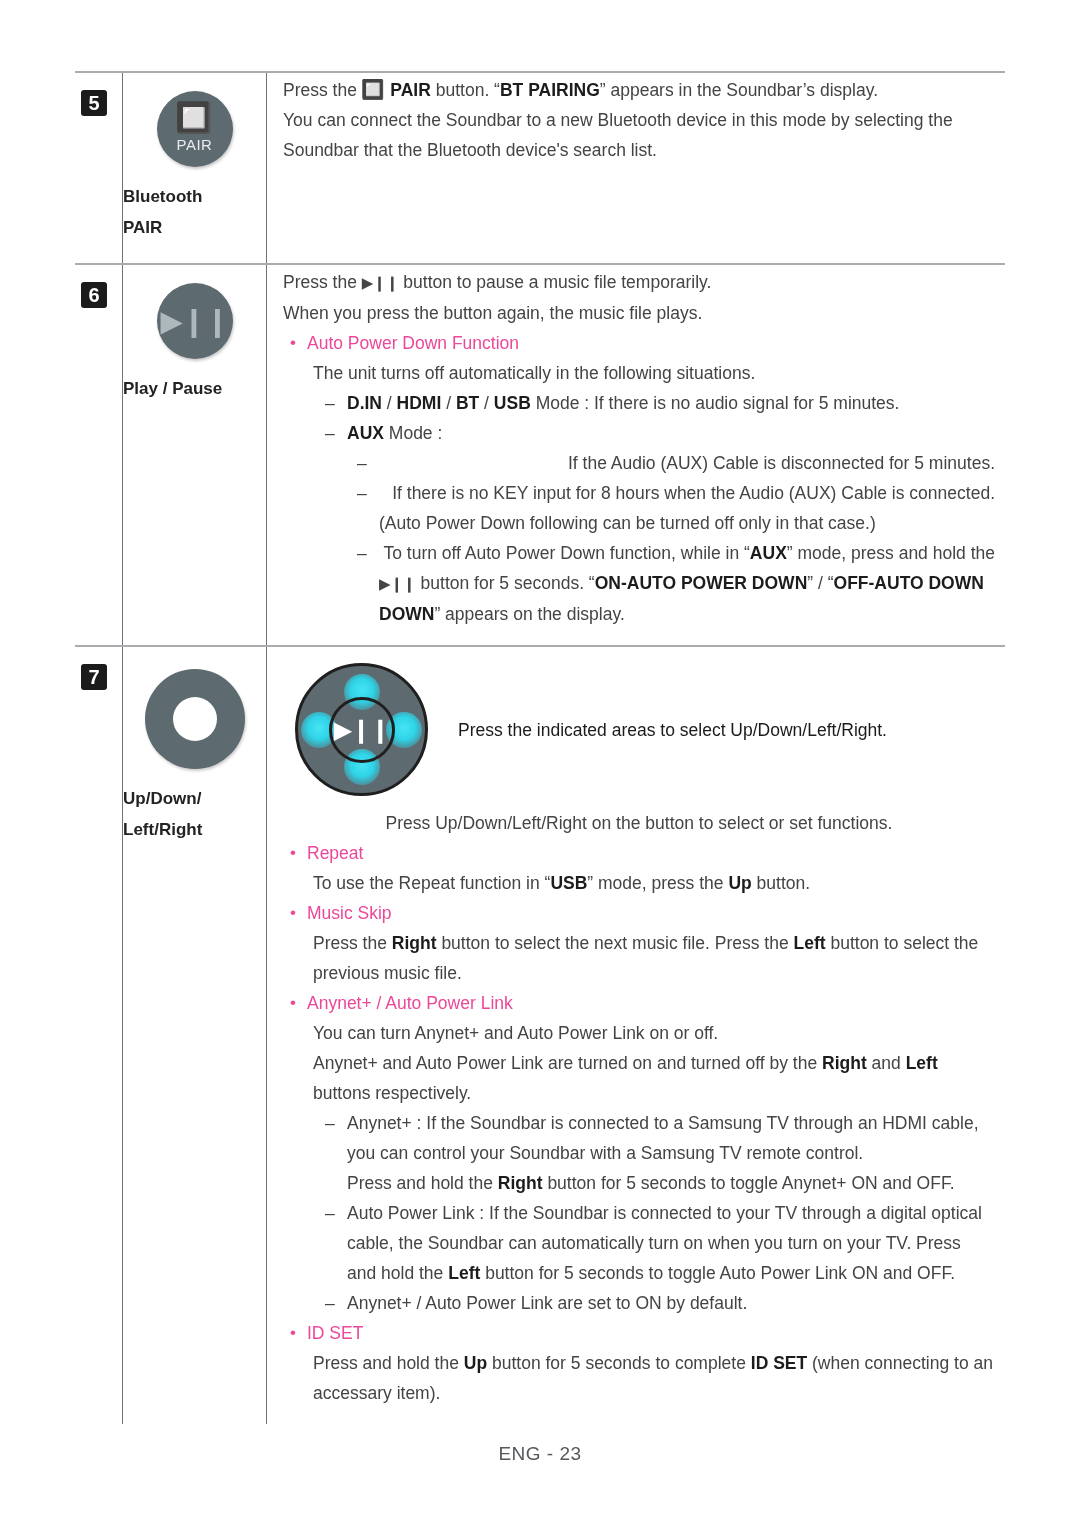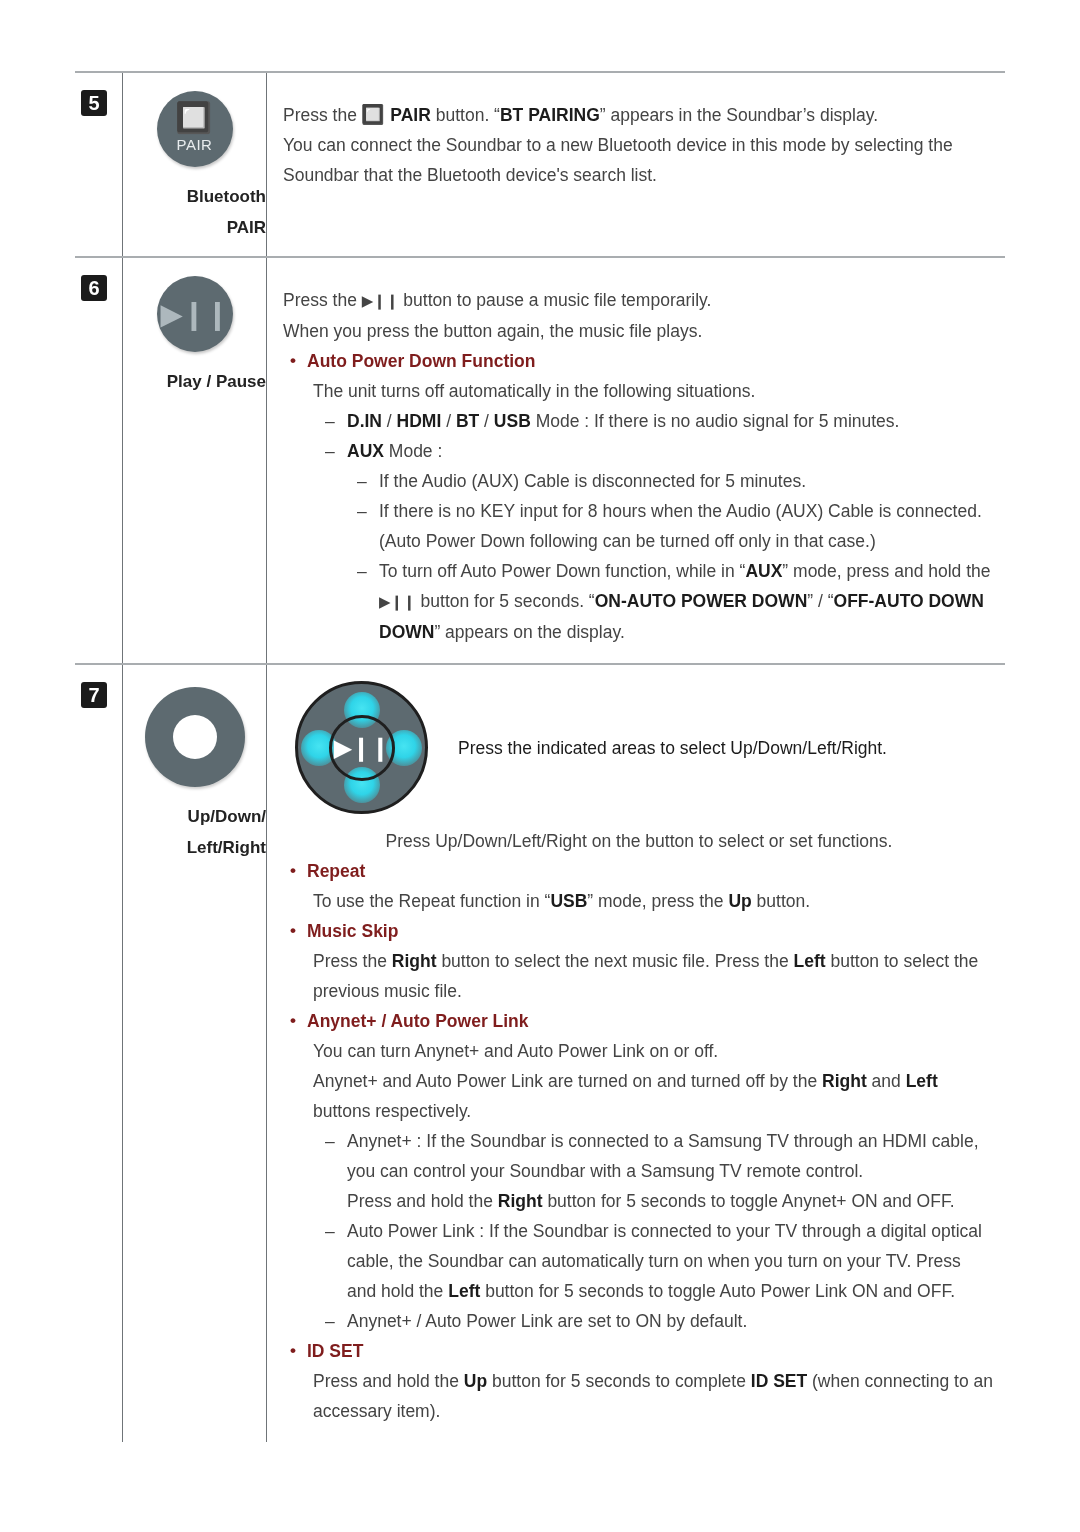--- a/index.html
+++ b/index.html
@@ -133,44 +133,44 @@
     left: 50%;
     top: 50%;
     width: 44px;
     height: 44px;
     margin-left: -22px;
     margin-top: -22px;
     background: #ffffff;
     border-radius: 50%;
   }
   .icon-caption {
-    text-align: right;
+    text-align: left;
     font-weight: bold;
     font-size: 17px;
     color: #232323;
     line-height: 31px;
-    padding-bottom: 13px;
+    padding-bottom: 20px;
     font-family: "Liberation Sans", sans-serif;
   }
 
   
   .desc {
-    padding: 27px 10px 16px 16px;
+    padding: 2px 10px 16px 16px;
     font-size: 17.5px;
     line-height: 30px;
     color: #444444;
   }
   .desc .line { white-space: normal; }
   b, .b { font-weight: bold; color: #1c1c1c; }
 
   .bullet {
     position: relative;
     padding-left: 24px;
-    font-weight: bold;
-    color: #7f1d1d;
+    font-weight: normal;
+    color: #ec4899;
   }
   .bullet::before {
     content: "\2022";
     position: absolute;
     left: 7px;
     top: 0;
     font-size: 17px;
   }
   .indent1 { padding-left: 30px; }
   .dash {
@@ -180,20 +180,21 @@
   .dash::before {
     content: "\2013";
     position: absolute;
     left: 42px;
     top: 0;
   }
   .dash-cont { padding-left: 64px; }
   .dash2 {
     position: relative;
     padding-left: 96px;
+    text-align: right;
   }
   .dash2::before {
     content: "\2013";
     position: absolute;
     left: 74px;
     top: 0;
   }
   .dash2-cont { padding-left: 96px; }
 
   
@@ -376,14 +377,15 @@
           <div class="bullet">ID SET</div>
           <div class="line indent1">Press and hold the <b>Up</b> button for 5 seconds to complete <b>ID SET</b> (when connecting to an</div>
           <div class="line indent1">accessary item).</div>
         </div>
       </td>
     </tr>
 
   </tbody>
     </table>
 
+  <div class="footer">ENG - 23</div>
 
 </div>
 
 </body></html>

